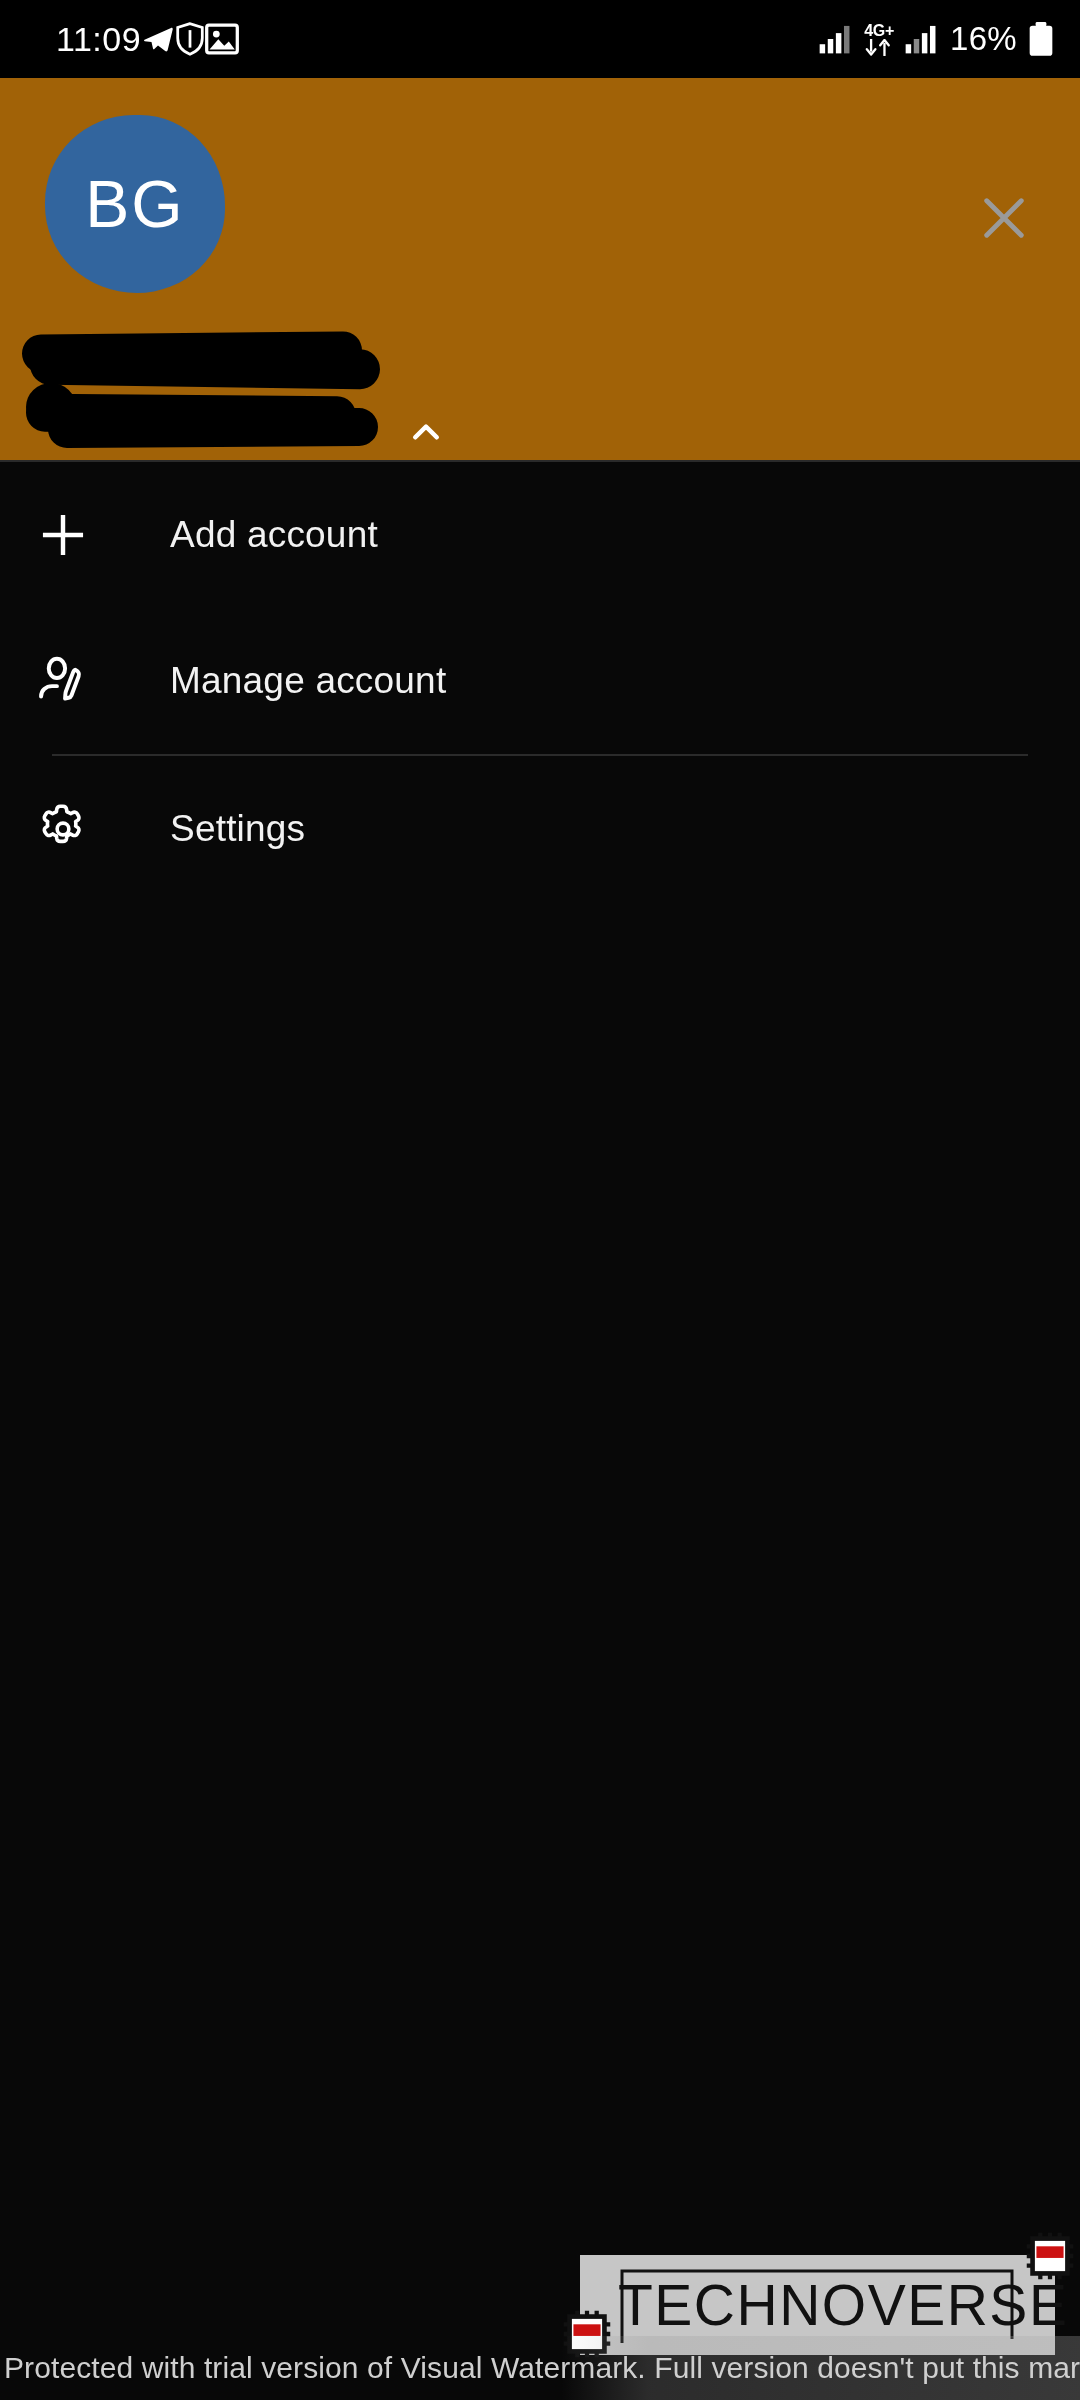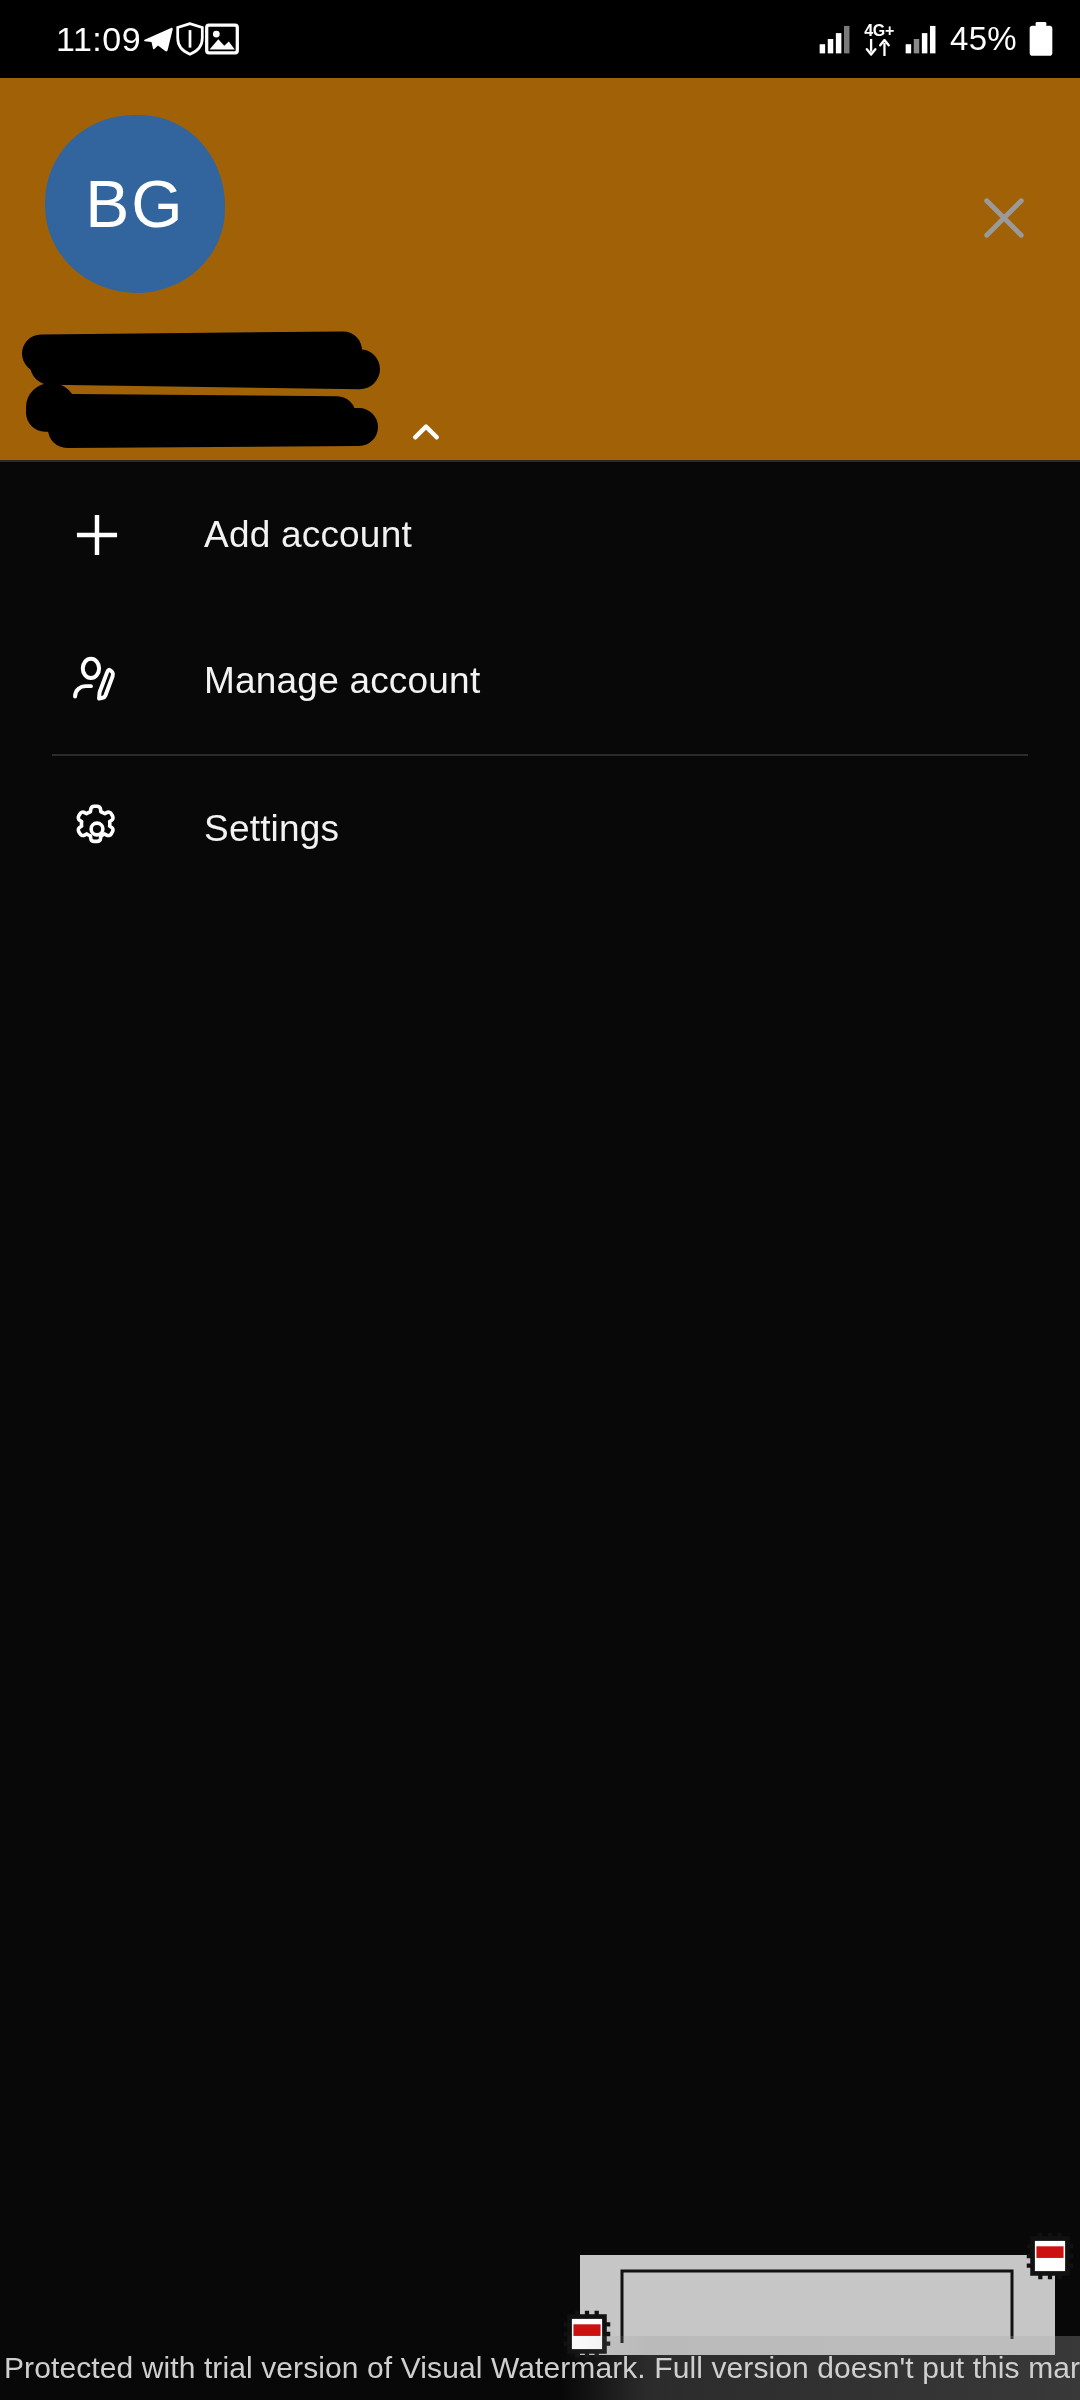--- a/index.html
+++ b/index.html
@@ -73,21 +73,21 @@
   .hr-full{
     position:absolute; top:460px; left:0; width:1080px; height:2px;
     background:#2a2a2a;
   }
 
   
   .menu{ position:absolute; top:462px; left:0; width:1080px; }
   .menu-item{
     position:relative; height:146px;
     display:flex; align-items:center;
-    padding-left:62px;
+    padding-left:28px;
   }
   .menu-item .mi-icon{
     width:70px; height:70px;
     display:flex; align-items:center; justify-content:center;
     flex:0 0 70px;
   }
   .menu-item .mi-label{
     margin-left:72px;
     color:#f2f2f2;
     font-size:37px;
@@ -176,21 +176,21 @@
 
     <span class="icn">
       <svg width="34" height="30" viewBox="0 0 26 22">
         <rect x="0.5" y="15" width="4.2" height="7" fill="#fff"></rect>
         <rect x="6.7" y="11" width="4.2" height="11" fill="#8a8a8a"></rect>
         <rect x="12.9" y="6.5" width="4.2" height="15.5" fill="#fff"></rect>
         <rect x="19.1" y="1" width="4.2" height="21" fill="#fff"></rect>
       </svg>
     </span>
 
-    <span class="sb-batt-txt">45%</span>
+    <span class="sb-batt-txt">16%</span>
 
     <span class="icn">
       <svg width="26" height="34" viewBox="0 0 18 24">
         <rect x="5.2" y="0" width="7.6" height="3.2" rx="1" fill="#fff"></rect>
         <rect x="1" y="2.6" width="16" height="21.2" rx="2" fill="#fff"></rect>
       </svg>
     </span>
   </div>
 </div>
 
@@ -263,20 +263,21 @@
     </span>
     <span class="mi-label">Settings</span>
   </div>
 
 </div>
 
 <div class="wm-logo">
   <svg class="wm-trace" viewBox="0 0 475 100" preserveAspectRatio="none">
     <path d="M42 88 L42 16 L432 16 L432 84" fill="none" stroke="#111" stroke-width="3"></path>
   </svg>
+  <div class="wm-text">TECHNOVERSE</div>
 
   <svg style="position:absolute;left:-24px;top:48px;" width="62" height="62" viewBox="0 0 32 32">
     <g stroke="#111" stroke-width="2.2">
       <path d="M11 4v3M16 4v3M21 4v3M11 25v3M16 25v3M21 25v3M4 11h3M4 16h3M4 21h3M25 11h3M25 16h3M25 21h3"></path>
     </g>
     <rect x="7" y="7" width="18" height="18" fill="#fff" stroke="#111" stroke-width="2.4"></rect>
     <rect x="9" y="11" width="14" height="6" fill="#cc1111"></rect>
   </svg>
 
   <svg style="position:absolute;right:-26px;top:-30px;" width="62" height="62" viewBox="0 0 32 32">

